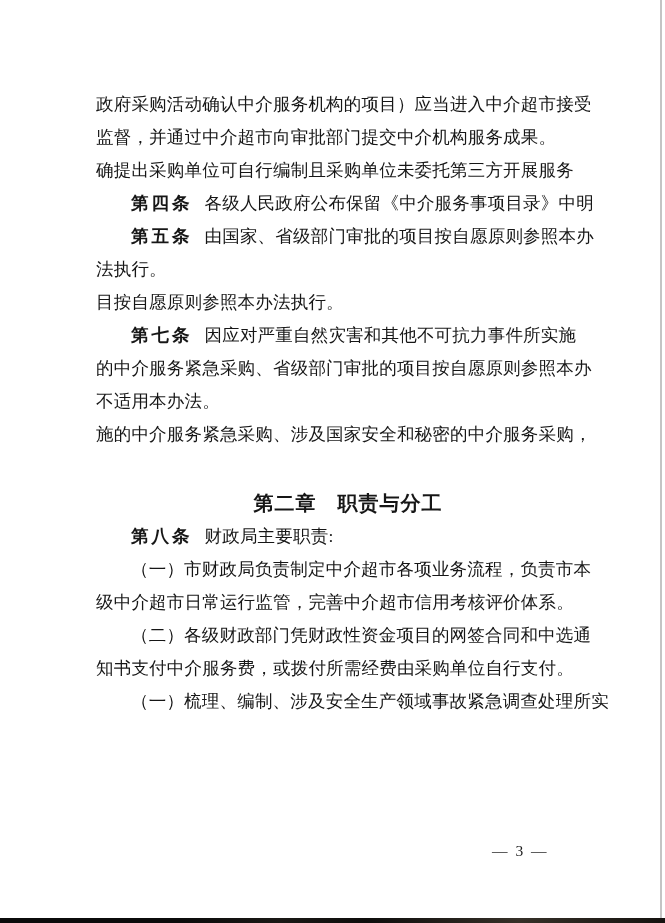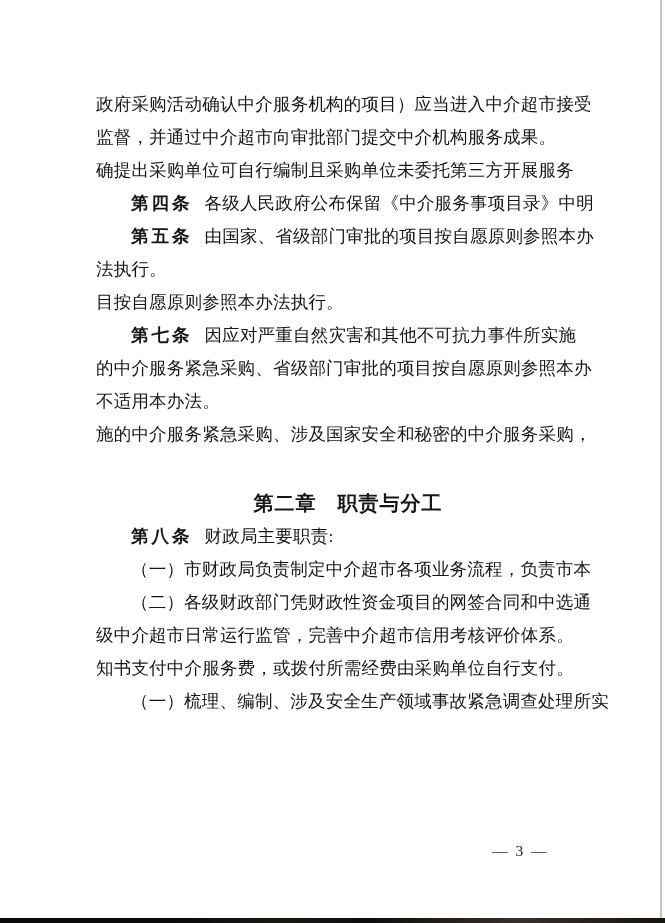--- a/index.html
+++ b/index.html
@@ -85,21 +85,21 @@
       <div class="line indent"><span class="art-num">第五条</span>由国家、省级部门审批的项目按自愿原则参照本办</div>
       <div class="line">法执行。</div>
       <div class="line">目按自愿原则参照本办法执行。</div>
       <div class="line indent"><span class="art-num">第七条</span>因应对严重自然灾害和其他不可抗力事件所实施</div>
       <div class="line">的中介服务紧急采购、省级部门审批的项目按自愿原则参照本办</div>
       <div class="line">不适用本办法。</div>
       <div class="line">施的中介服务紧急采购、涉及国家安全和秘密的中介服务采购，</div>
       <div class="chapter">第二章　职责与分工</div>
       <div class="line indent"><span class="art-num">第八条</span>财政局主要职责:</div>
       <div class="line indent">（一）市财政局负责制定中介超市各项业务流程，负责市本</div>
+      <div class="line">级中介超市日常运行监管，完善中介超市信用考核评价体系。</div>
       <div class="line indent">（二）各级财政部门凭财政性资金项目的网签合同和中选通</div>
-      <div class="line">级中介超市日常运行监管，完善中介超市信用考核评价体系。</div>
       <div class="line">知书支付中介服务费，或拨付所需经费由采购单位自行支付。</div>
       <div class="line indent">（一）梳理、编制、涉及安全生产领域事故紧急调查处理所实</div>
     </div>
   <div class="pagenum">— 3 —</div>
   <div class="edge-line"></div>
   <div class="bottom-strip"></div>
 </div>
 
 </body></html>

